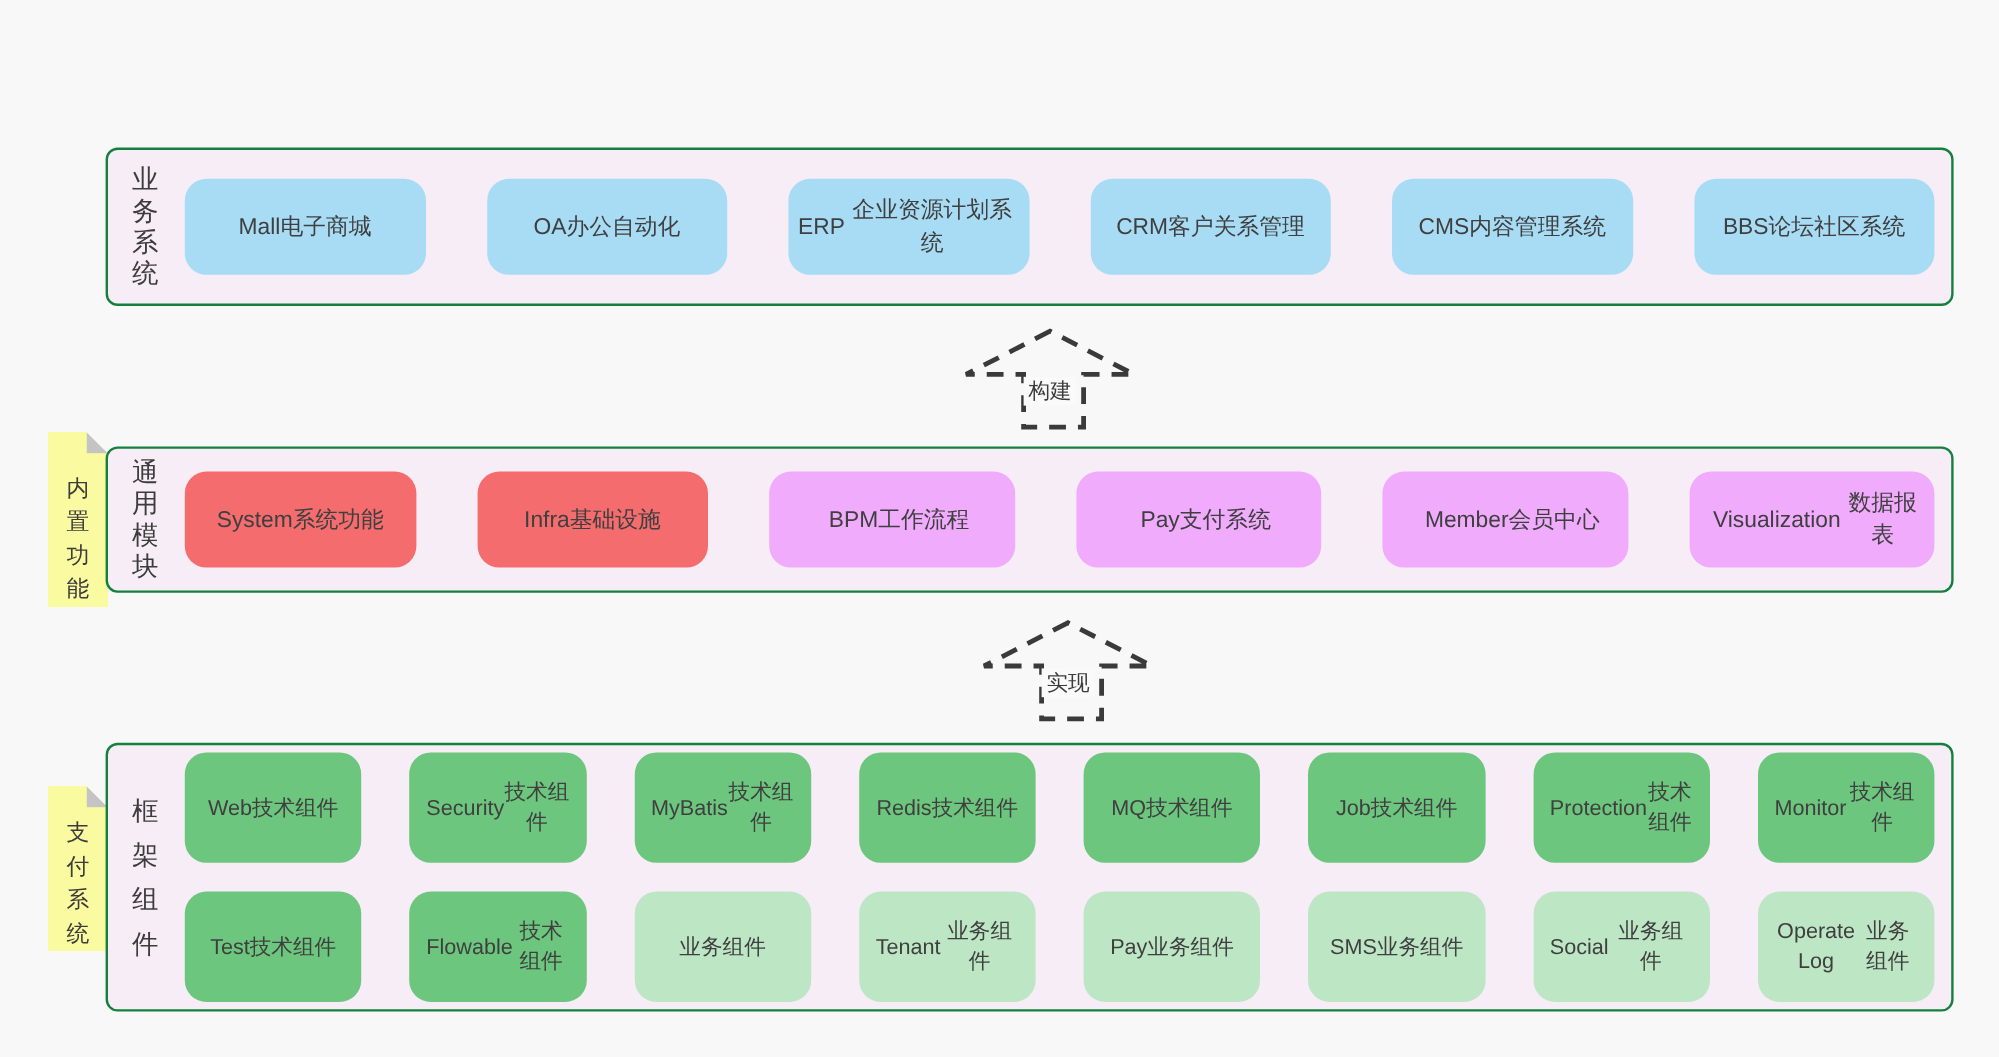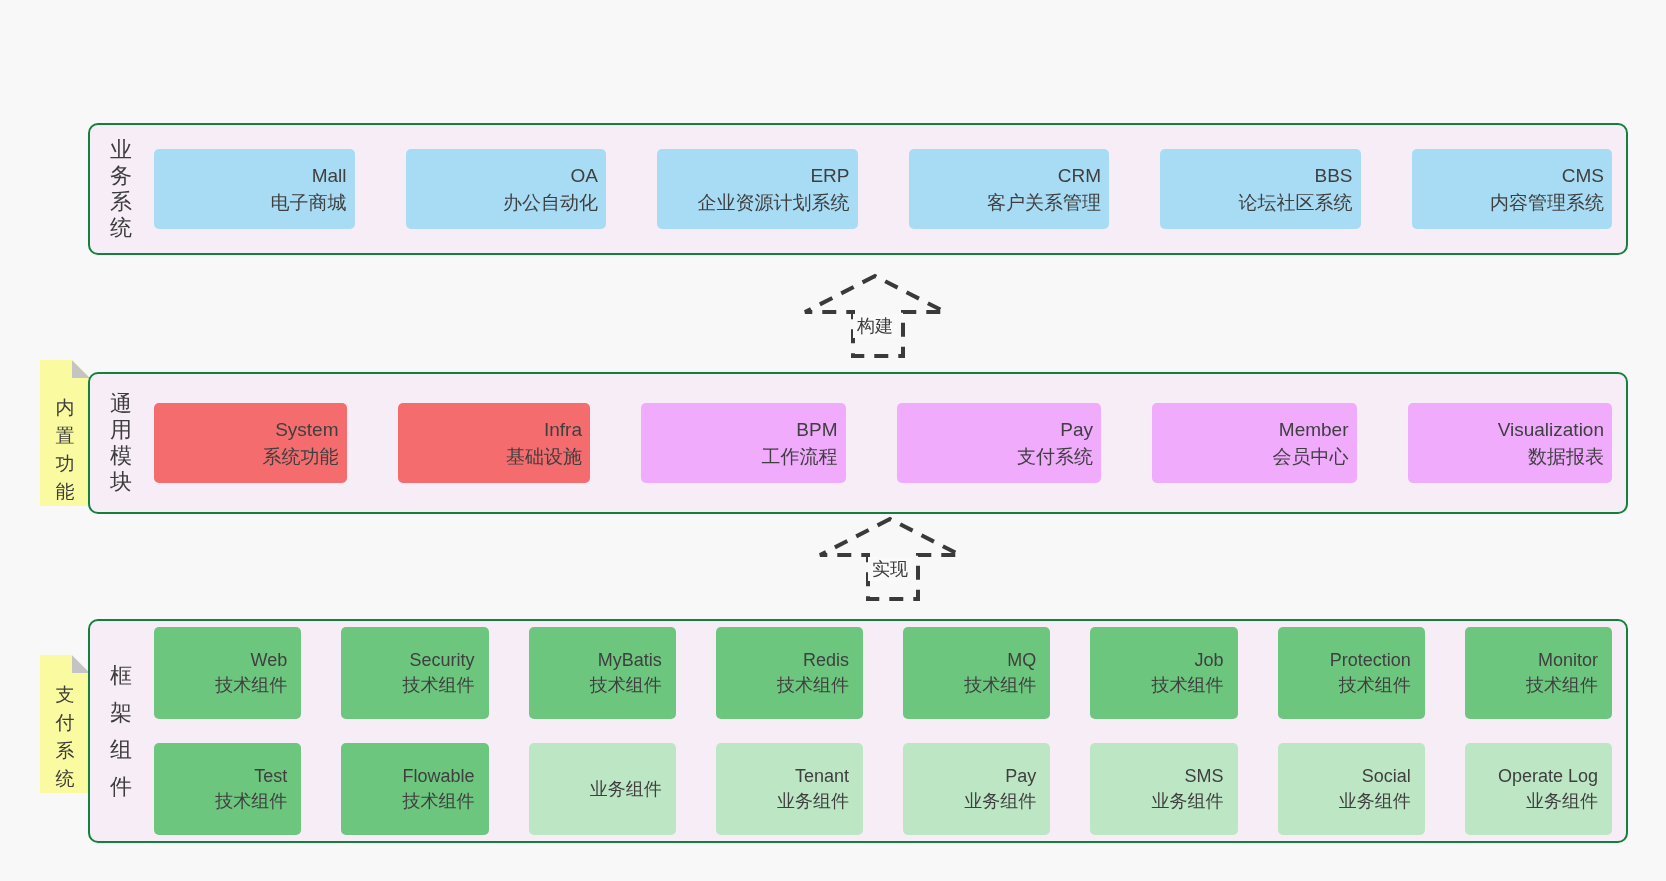--- a/index.html
+++ b/index.html
@@ -18,21 +18,21 @@
   .band{
     position:absolute;left:88px;width:1540px;
     background:#f7edf6;
     border:2px solid #15803d;
     border-radius:10px;
     box-sizing:border-box;
     display:flex;
     z-index:2;
   }
   .band-1{top:123px;height:132px;}
-  .band-2{top:372px;height:142px;}
+  .band-2{top:372px;height:122px;}
   .band-3{top:619px;height:224px;}
   .band-label{
     flex:0 0 62px;
     display:flex;align-items:center;justify-content:center;
   }
   .band-label span{
     display:block;width:26px;
     word-break:break-all;
     font-size:22px;line-height:26px;
     text-align:center;color:#3c3c3c;
@@ -47,23 +47,23 @@
   .band-grid{
     flex:1;
     display:flex;flex-direction:column;justify-content:center;
     gap:24px;
     padding:0 14px 0 2px;
   }
   .band-grid .grid-row{display:flex;gap:40px;}
   
   .box{
     flex:1;height:80px;
-    border-radius:5px;
-    display:flex;flex-direction:column;
-    align-items:flex-end;justify-content:center;
+    border-radius:18px;
+    display:flex;flex-direction:row;
+    align-items:center;justify-content:center;
     text-align:center;
     font-size:19px;line-height:27px;
     padding:0 8px;box-sizing:border-box;
   }
   .band-3 .box{height:92px;font-size:18px;line-height:25px;padding:0 14px;}
   .blue{background:#a8dcf5;}
   .red{background:#f56c6e;}
   .pink{background:#f0abfc;padding-left:20px;}
   .green{background:#6cc67e;}
   .lightgreen{background:#bde6c5;}
@@ -124,26 +124,26 @@
       </div>
       <div class="box blue">
         <span class="t">ERP</span>
         <span class="s">企业资源计划系统</span>
       </div>
       <div class="box blue">
         <span class="t">CRM</span>
         <span class="s">客户关系管理</span>
       </div>
       <div class="box blue">
+        <span class="t">CMS</span>
+        <span class="s">内容管理系统</span>
+      </div>
+      <div class="box blue">
         <span class="t">BBS</span>
         <span class="s">论坛社区系统</span>
-      </div>
-      <div class="box blue">
-        <span class="t">CMS</span>
-        <span class="s">内容管理系统</span>
       </div>
     </div>
   </div>
 
   <div class="arrow arrow-1">
     <svg viewBox="0 0 144 84">
       <polygon points="72,2 2,38 50,38 50,82 100,82 100,38 142,38" fill="none" stroke="#3a3a3a" stroke-width="4" stroke-dasharray="14 10"></polygon>
     </svg>
     <span class="lbl">构建</span>
   </div>

